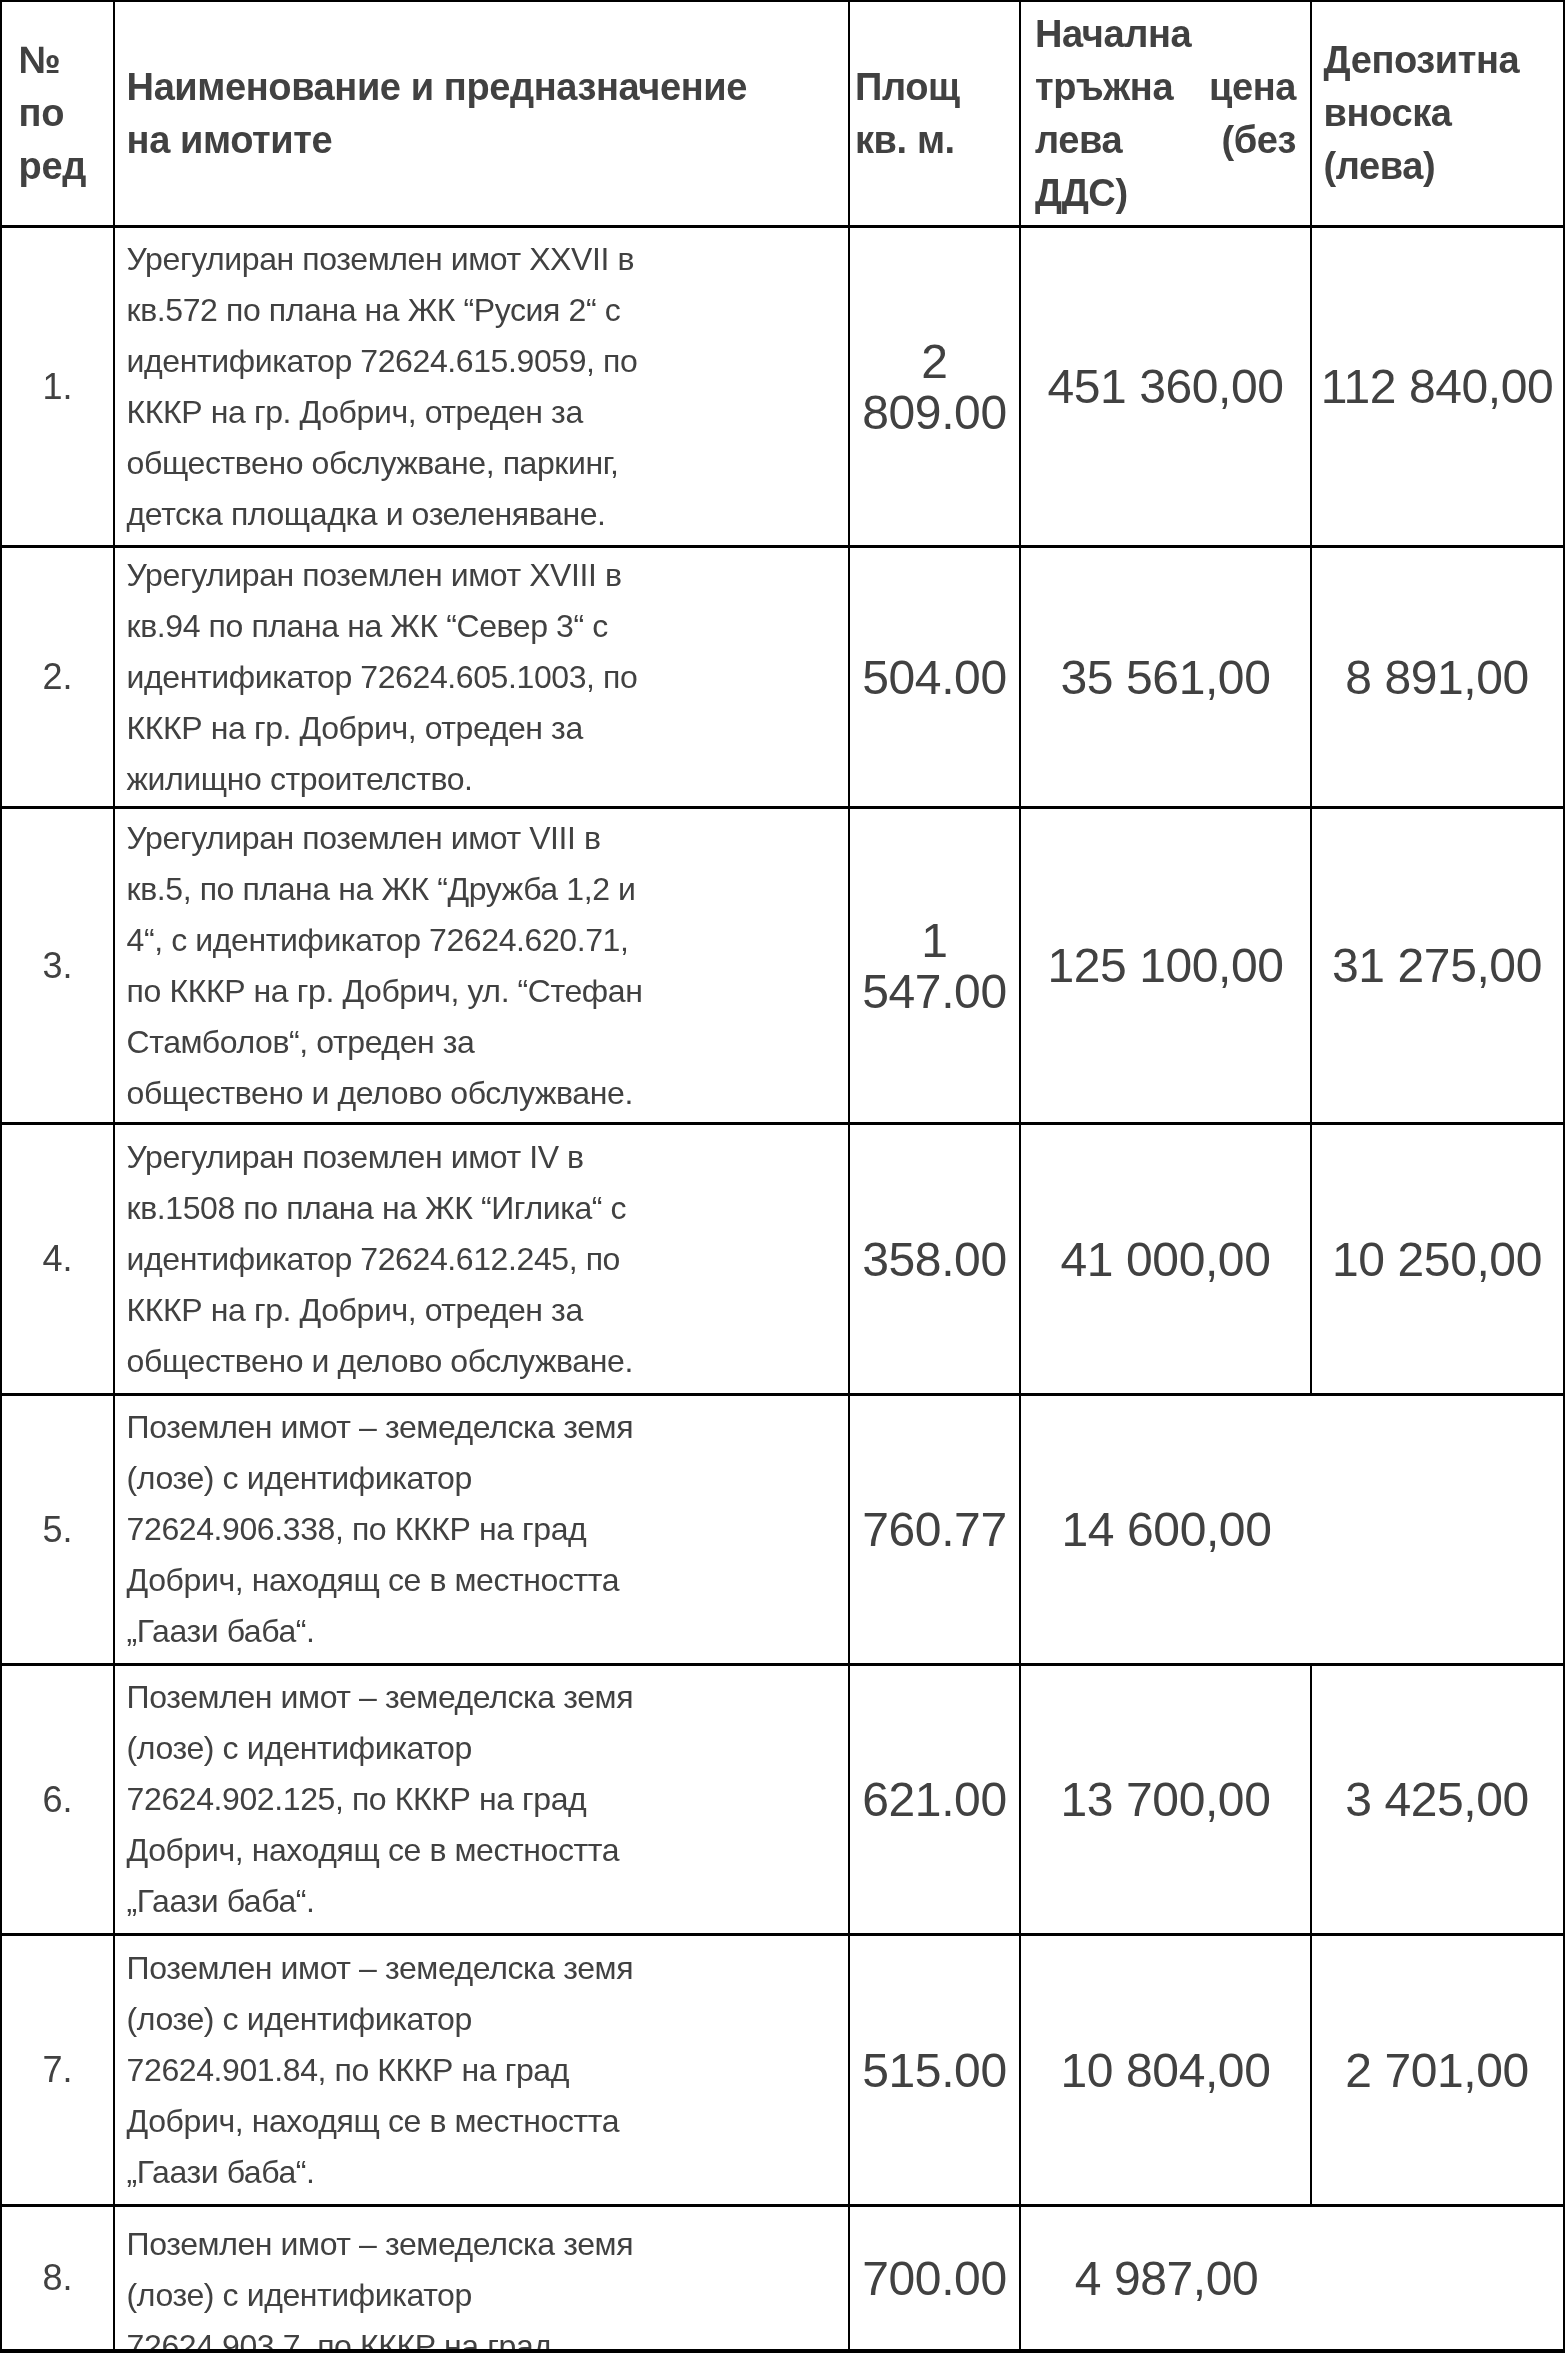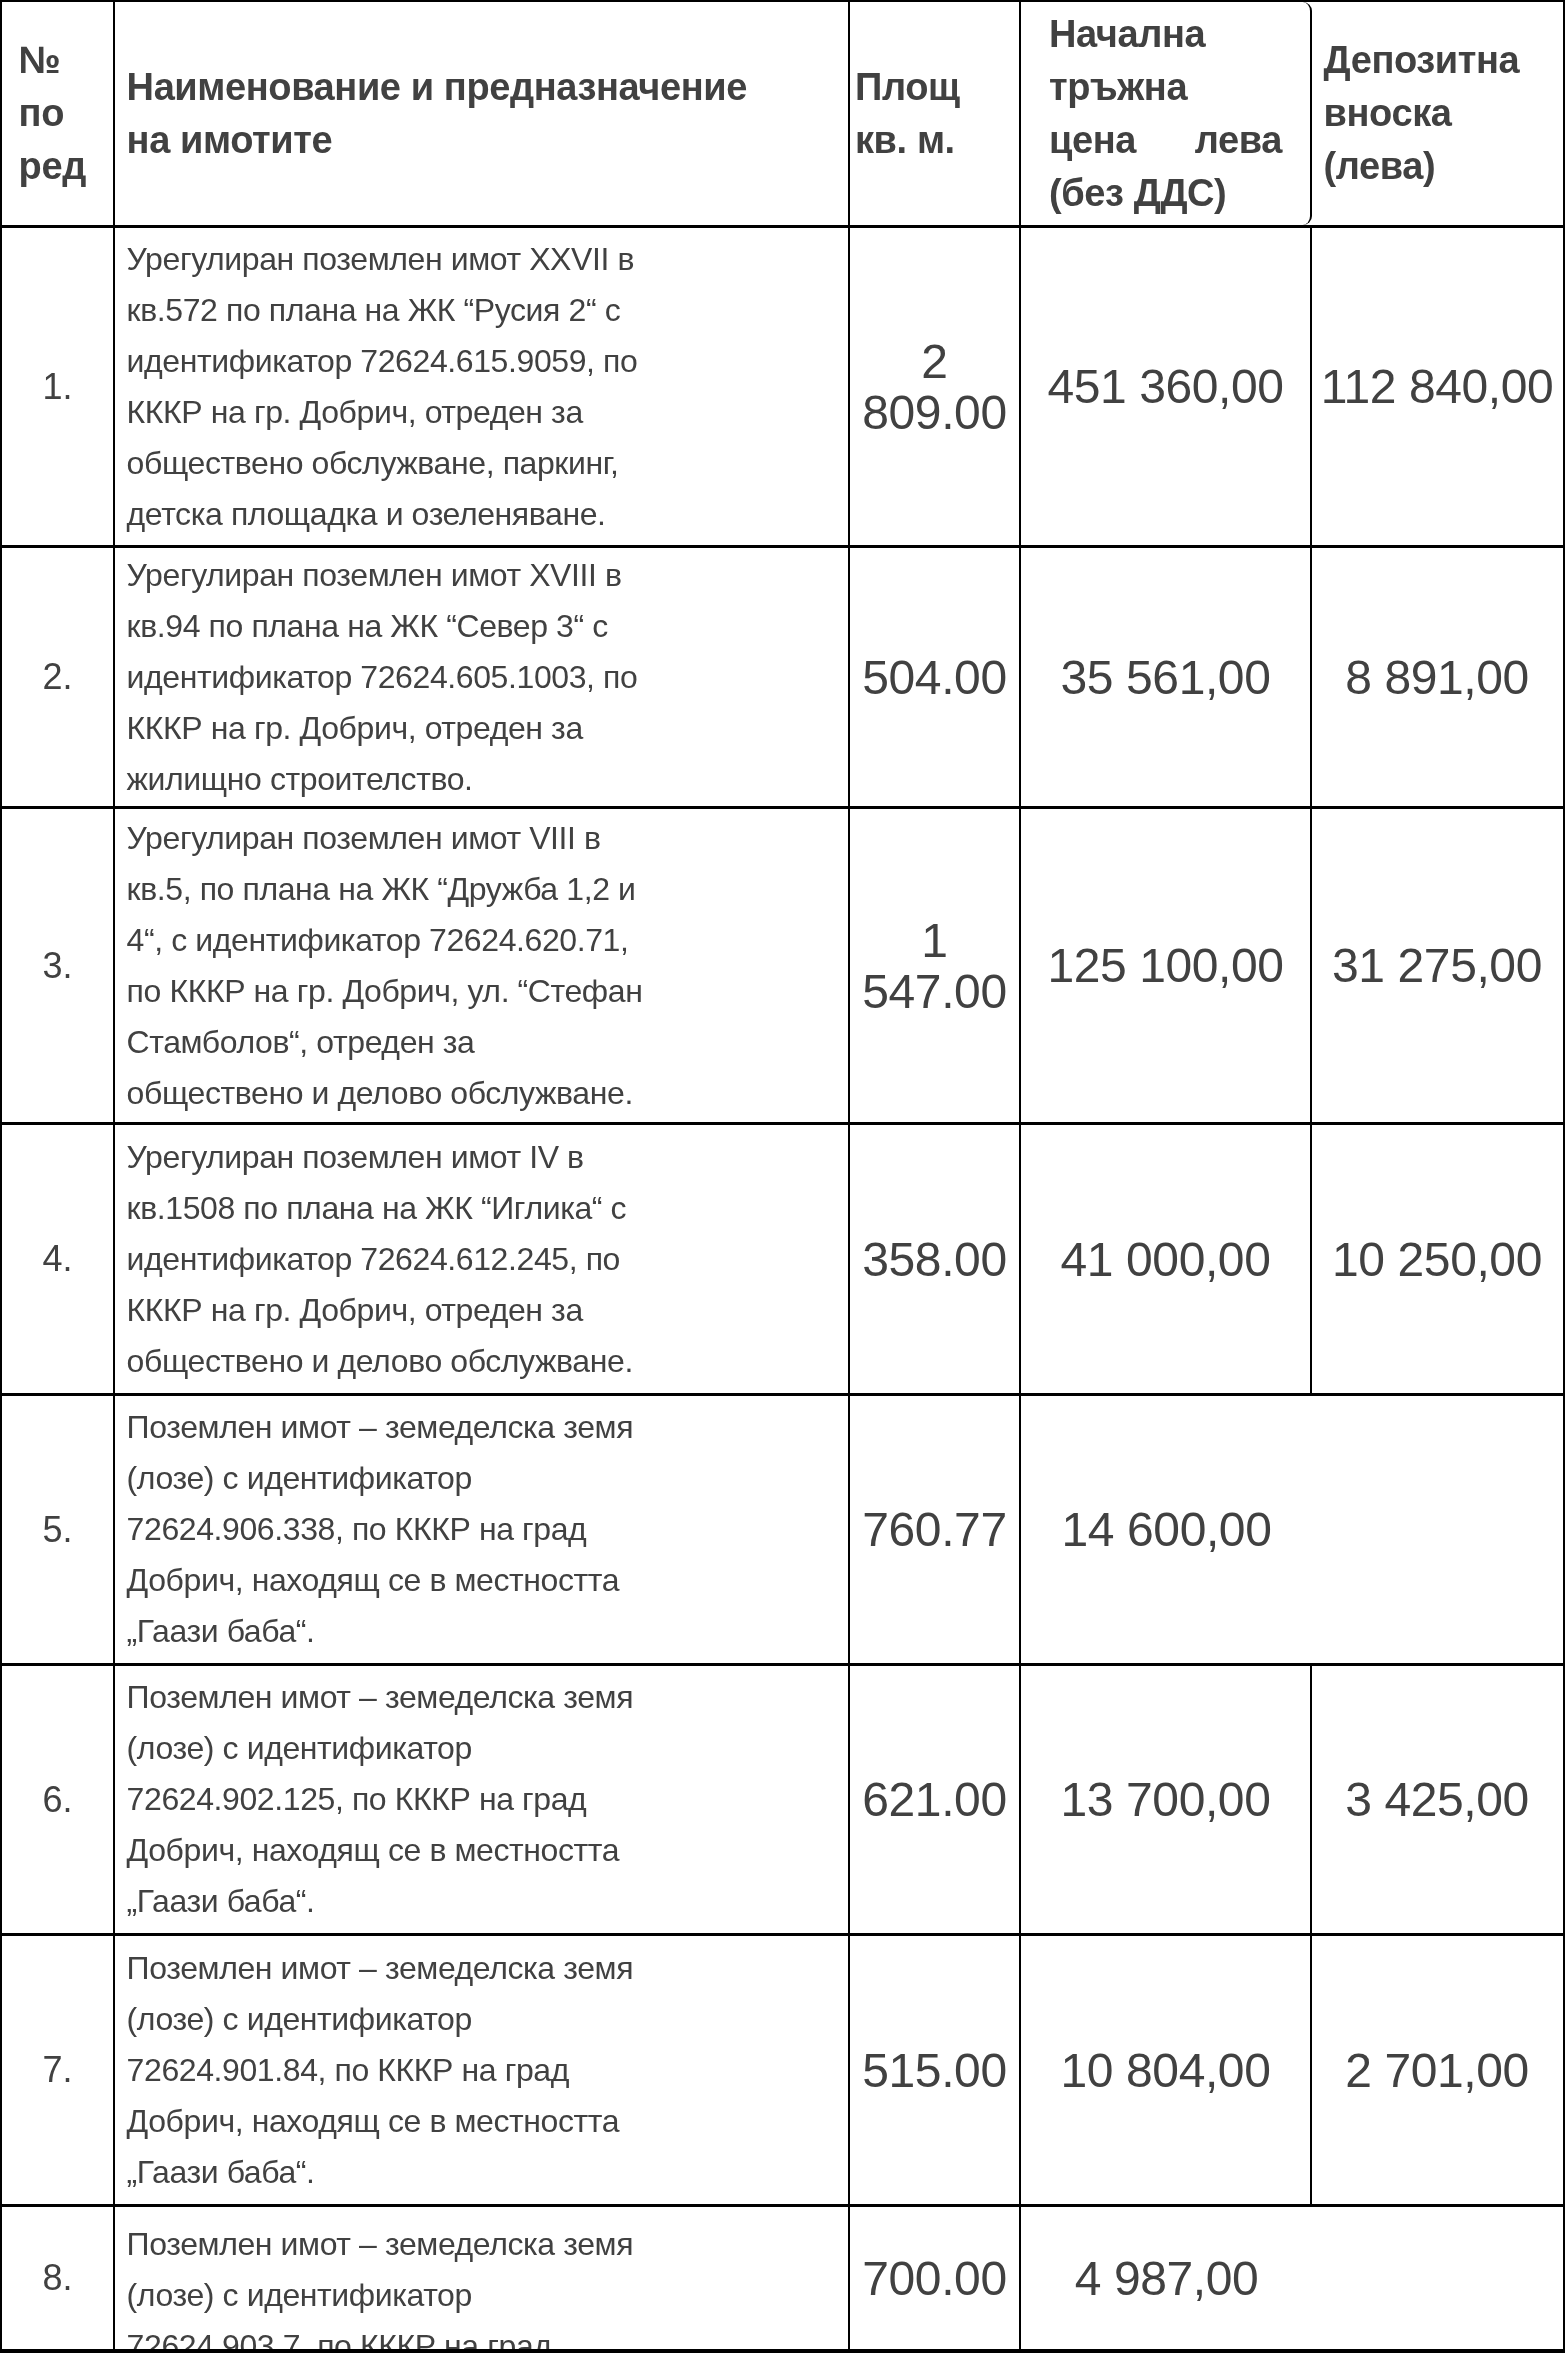--- a/index.html
+++ b/index.html
@@ -32,21 +32,21 @@
   .num  { justify-content: center; text-align: center; font-size: 36px; line-height: 50px; }
   .name { padding: 0 58px 0 11.6px; font-size: 32px; line-height: 51px; letter-spacing: -0.4px; }
   .val  { justify-content: center; text-align: center; font-size: 48px; line-height: 51px; letter-spacing: -0.4px; }
 
   
   .thead { height: 223px; font-weight: bold; }
   .thead .cell { font-size: 38px; line-height: 53px; letter-spacing: -0.4px; }
   .h-num   { justify-content: flex-start; text-align: left; padding-left: 16.6px; }
   .h-name  { padding-left: 11.6px; }
   .h-area  { padding-left: 5px; }
-  .h-price { padding: 0 28px; border-radius: 9px; }
+  .h-price { padding: 0 14px; }
   .h-price .just { white-space: normal; text-align: justify; width: 100%; display: inline-block; }
   .h-dep   { padding-left: 11.6px; }
 
   
   .r1 { height: 317px; }
   .r2 { height: 258px; }
   .r3 { height: 313px; }
   .r4 { height: 268px; }
   .r5 { height: 267px; }
   .r6 { height: 267px; }

